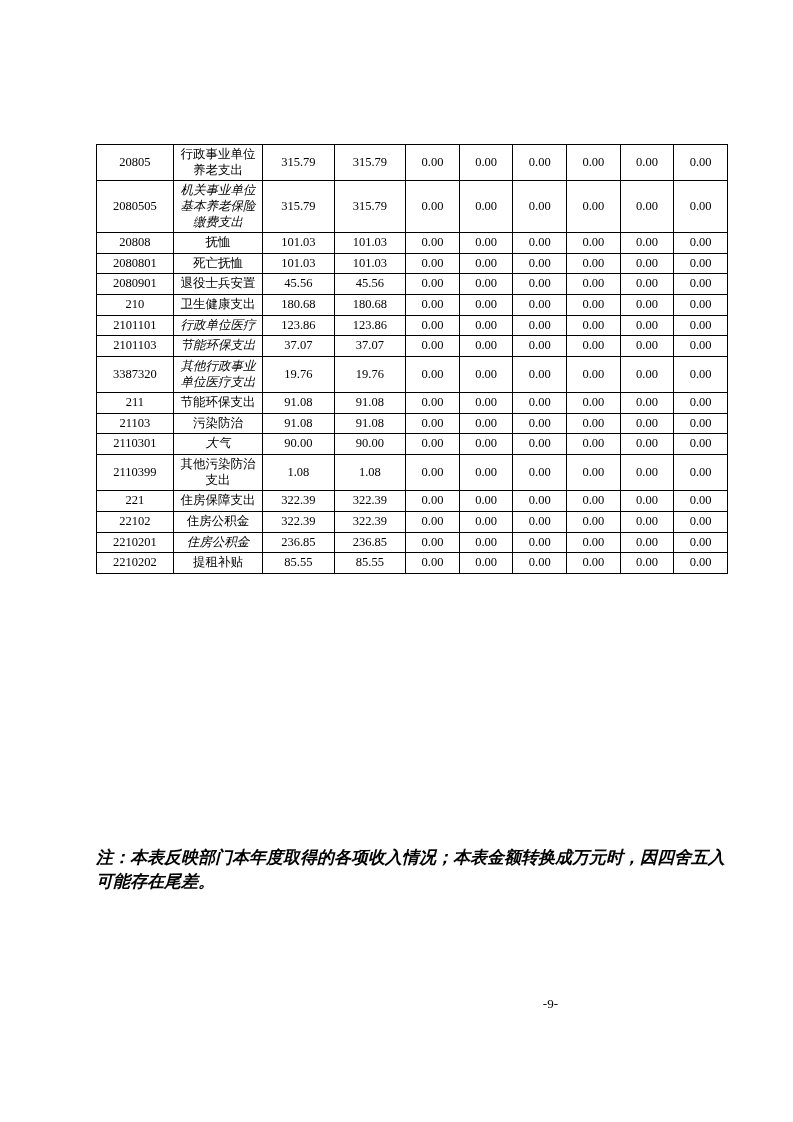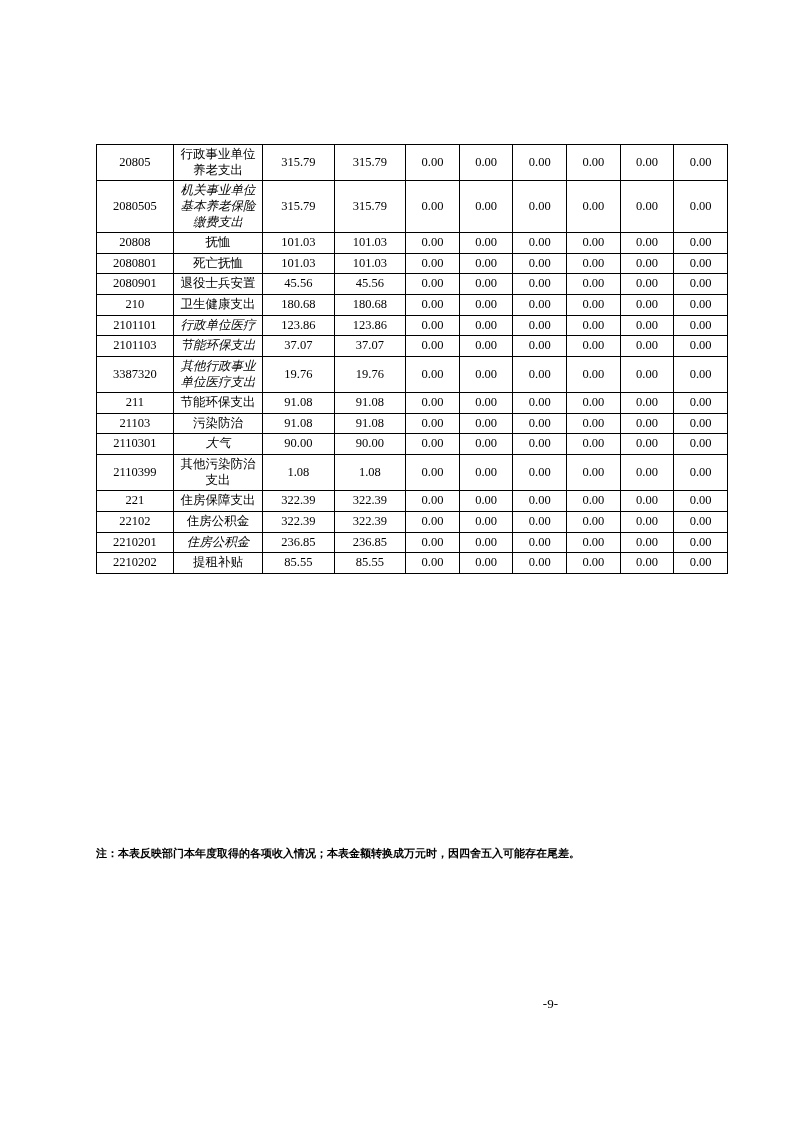--- a/index.html
+++ b/index.html
@@ -62,25 +62,26 @@
   td.num.small {
     width: 44px;
   }
   .indent1 { padding-left: 10px; }
   .indent2 { padding-left: 18px; font-style: italic; }
   .note {
     position: absolute;
     left: 96px;
     top: 838px;
     width: 640px;
-    font-size: 11px;
+    font-size: 17px;
     font-weight: bold;
     font-family: "Liberation Sans", "DejaVu Sans", sans-serif;
     letter-spacing: 0px;
     line-height: 1.4;
+    font-style: italic;
   }
   .pagenum {
     position: absolute;
     right: 72px;
     top: 988px;
     font-size: 13px;
     font-family: "Liberation Serif", "DejaVu Serif", serif;
   }
 </style>
 </head>

